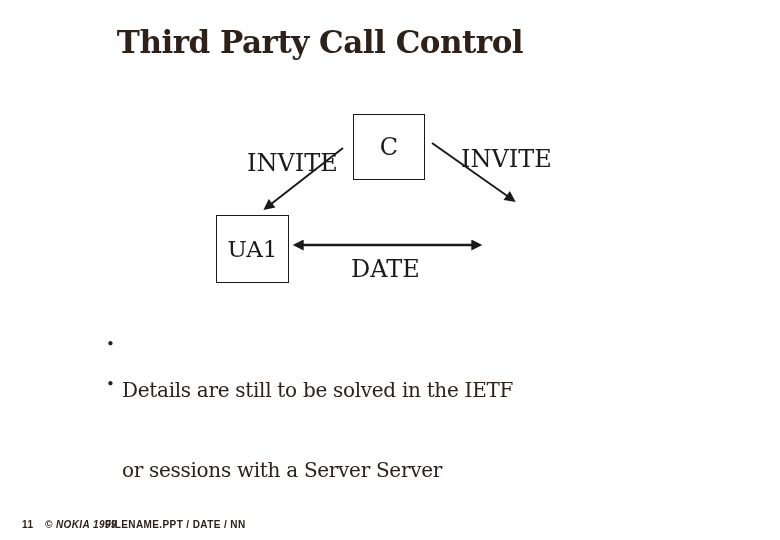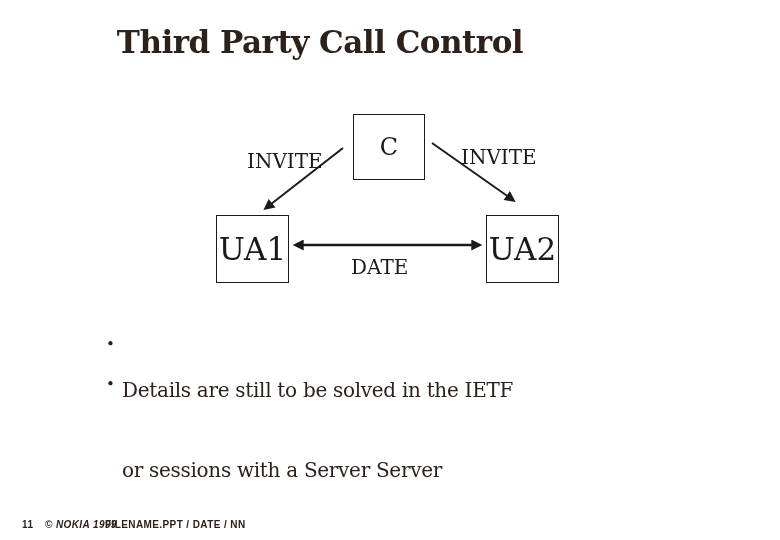--- a/index.html
+++ b/index.html
@@ -37,29 +37,29 @@
     pointer-events: none;
   }
   .node {
     position: absolute;
     box-sizing: border-box;
     border: 1.5px solid #1a1a1a;
     background: #ffffff;
     display: flex;
     align-items: center;
     justify-content: center;
-    font-size: 31px;
+    font-size: 23px;
     color: #1a1a1a;
   }
   .node-c   { left: 353px; top: 114px; width: 72px; height: 66px; font-size: 24px; }
   .node-ua1 { left: 216px; top: 215px; width: 73px; height: 68px; }
   .node-ua2 { left: 486px; top: 215px; width: 73px; height: 68px; }
   .edge-label {
     position: absolute;
-    font-size: 20px;
+    font-size: 24px;
     color: #1a1a1a;
     white-space: nowrap;
   }
   .edge-invite-left  { left: 247px; top: 149px; }
   .edge-invite-right { left: 461px; top: 145px; }
   .edge-media        { left: 351px; top: 255px; }
   .bullet-marker {
     position: absolute;
     left: 106px;
     font-size: 15px;
@@ -107,23 +107,20 @@
     <line x1="432" y1="143" x2="513" y2="200" stroke="#1a1a1a" stroke-width="2" marker-end="url(#ah)"></line>
     <line x1="296" y1="245" x2="479" y2="245" stroke="#1a1a1a" stroke-width="2.6" marker-start="url(#ah)" marker-end="url(#ah)"></line>
   </svg>
 
   <div class="node node-c">
     <span>C</span>
   </div>
   <div class="node node-ua1">
     <span>UA1</span>
   </div>
-  <div class="node node-ua2">
-    <span>UA2</span>
-  </div>
 
   <div class="edge-label edge-invite-left">INVITE</div>
   <div class="edge-label edge-invite-right">INVITE</div>
   <div class="edge-label edge-media">DATE</div>
 
   <div class="bullet-marker" style="top:334px">•</div>
   <div class="bullet-line" style="top:330px">Details are still to be solved in the IETF</div>
 
   <div class="bullet-marker" style="top:374px">•</div>
   <div class="bullet-line" style="top:410px">or sessions with a Server Server</div>

